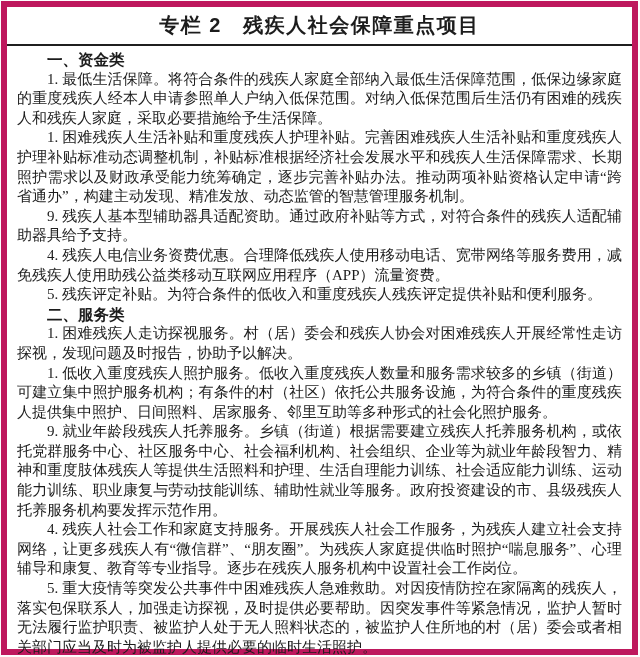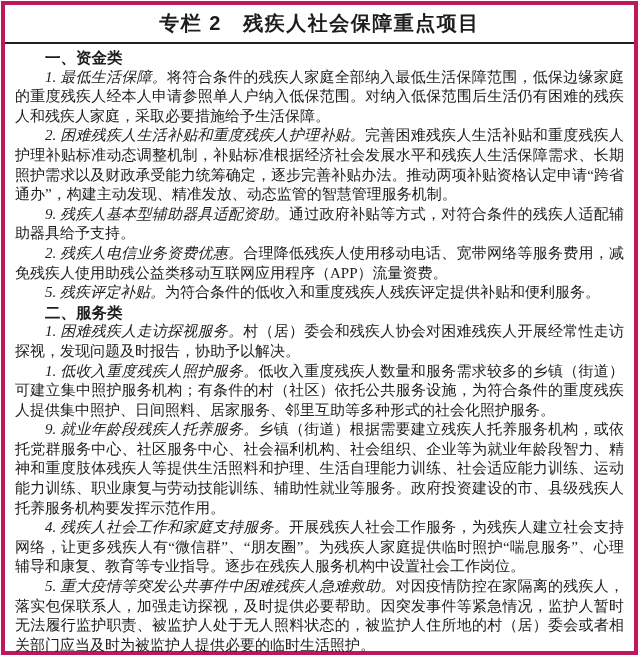--- a/index.html
+++ b/index.html
@@ -8,21 +8,21 @@
     background: #fdfdfd;
     color: #1c1c1c;
     position: relative;
     overflow: hidden;
   }
   .panel {
     position: absolute;
     left: 1px; top: 1px;
     width: 637px; height: 654px;
     box-sizing: border-box;
-    border: 4px solid #be185d;
+    border: 6px solid #be185d;
     background: #ffffff;
   }
   .titlebar {
     height: 37px;
     border-bottom: 2px solid #1f1f1f;
     display: flex;
     align-items: center;
     justify-content: center;
     font-family: "Liberation Sans", sans-serif;
     font-weight: 700;
@@ -35,36 +35,36 @@
     font-size: 15px;
     line-height: 19.6px;
     text-align: justify;
   }
   .content p { margin: 0; text-indent: 30px; }
   .section-heading {
     font-family: "Liberation Sans", sans-serif;
     font-weight: 700;
     font-size: 15.5px;
   }
-  .lead { font-style: italic; }
+  .lead { }
 </style>
 </head>
 <body>
 
 <div class="panel">
   <div class="titlebar">专栏 2　残疾人社会保障重点项目</div>
 
   <div class="content">
 
     <p class="section-heading">一、资金类</p>
 
     <p><span class="lead">1. 最低生活保障。</span><span>将符合条件的残疾人家庭全部纳入最低生活保障范围，低保边缘家庭的重度残疾人经本人申请参照单人户纳入低保范围。对纳入低保范围后生活仍有困难的残疾人和残疾人家庭，采取必要措施给予生活保障。</span></p>
-    <p><span class="lead">2. 困难残疾人生活补贴和重度残疾人护理补贴。</span><span>完善困难残疾人生活补贴和重度残疾人护理补贴标准动态调整机制，补贴标准根据经济社会发展水平和残疾人生活保障需求、长期照护需求以及财政承受能力统筹确定，逐步完善补贴办法。推动两项补贴资格认定申请“跨省通办”，构建主动发现、精准发放、动态监管的智慧管理服务机制。</span></p>
+    <p><span class="lead">1. 困难残疾人生活补贴和重度残疾人护理补贴。</span><span>完善困难残疾人生活补贴和重度残疾人护理补贴标准动态调整机制，补贴标准根据经济社会发展水平和残疾人生活保障需求、长期照护需求以及财政承受能力统筹确定，逐步完善补贴办法。推动两项补贴资格认定申请“跨省通办”，构建主动发现、精准发放、动态监管的智慧管理服务机制。</span></p>
     <p><span class="lead">9. 残疾人基本型辅助器具适配资助。</span><span>通过政府补贴等方式，对符合条件的残疾人适配辅助器具给予支持。</span></p>
-    <p><span class="lead">2. 残疾人电信业务资费优惠。</span><span>合理降低残疾人使用移动电话、宽带网络等服务费用，减免残疾人使用助残公益类移动互联网应用程序（APP）流量资费。</span></p>
+    <p><span class="lead">4. 残疾人电信业务资费优惠。</span><span>合理降低残疾人使用移动电话、宽带网络等服务费用，减免残疾人使用助残公益类移动互联网应用程序（APP）流量资费。</span></p>
     <p><span class="lead">5. 残疾评定补贴。</span><span>为符合条件的低收入和重度残疾人残疾评定提供补贴和便利服务。</span></p>
 
     <p class="section-heading">二、服务类</p>
 
     <p><span class="lead">1. 困难残疾人走访探视服务。</span><span>村（居）委会和残疾人协会对困难残疾人开展经常性走访探视，发现问题及时报告，协助予以解决。</span></p>
     <p><span class="lead">1. 低收入重度残疾人照护服务。</span><span>低收入重度残疾人数量和服务需求较多的乡镇（街道）可建立集中照护服务机构；有条件的村（社区）依托公共服务设施，为符合条件的重度残疾人提供集中照护、日间照料、居家服务、邻里互助等多种形式的社会化照护服务。</span></p>
     <p><span class="lead">9. 就业年龄段残疾人托养服务。</span><span>乡镇（街道）根据需要建立残疾人托养服务机构，或依托党群服务中心、社区服务中心、社会福利机构、社会组织、企业等为就业年龄段智力、精神和重度肢体残疾人等提供生活照料和护理、生活自理能力训练、社会适应能力训练、运动能力训练、职业康复与劳动技能训练、辅助性就业等服务。政府投资建设的市、县级残疾人托养服务机构要发挥示范作用。</span></p>
     <p><span class="lead">4. 残疾人社会工作和家庭支持服务。</span><span>开展残疾人社会工作服务，为残疾人建立社会支持网络，让更多残疾人有“微信群”、“朋友圈”。为残疾人家庭提供临时照护“喘息服务”、心理辅导和康复、教育等专业指导。逐步在残疾人服务机构中设置社会工作岗位。</span></p>
     <p><span class="lead">5. 重大疫情等突发公共事件中困难残疾人急难救助。</span><span>对因疫情防控在家隔离的残疾人，落实包保联系人，加强走访探视，及时提供必要帮助。因突发事件等紧急情况，监护人暂时无法履行监护职责、被监护人处于无人照料状态的，被监护人住所地的村（居）委会或者相关部门应当及时为被监护人提供必要的临时生活照护。</span></p>
 

